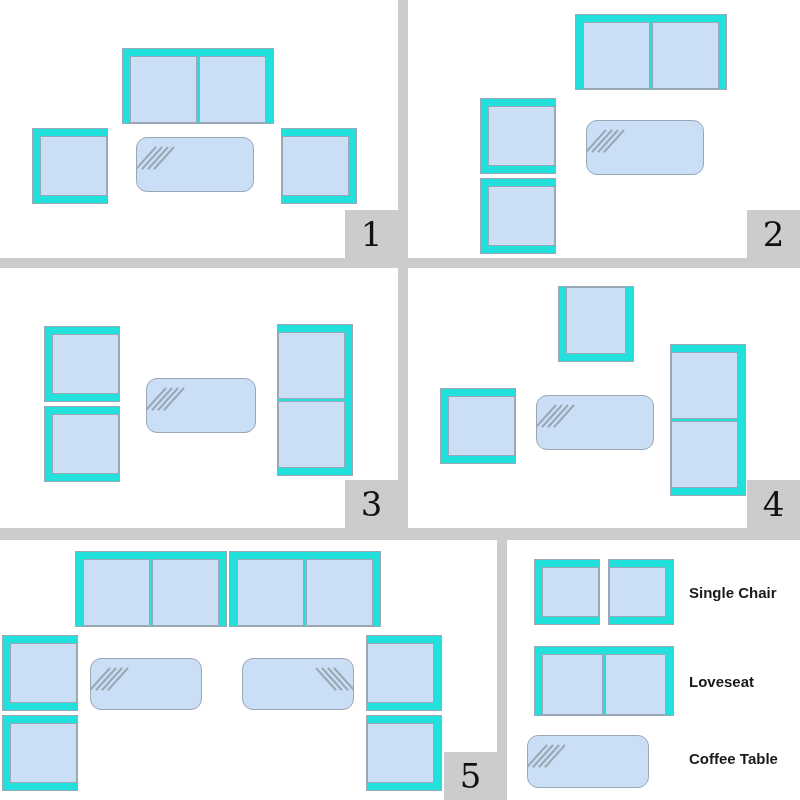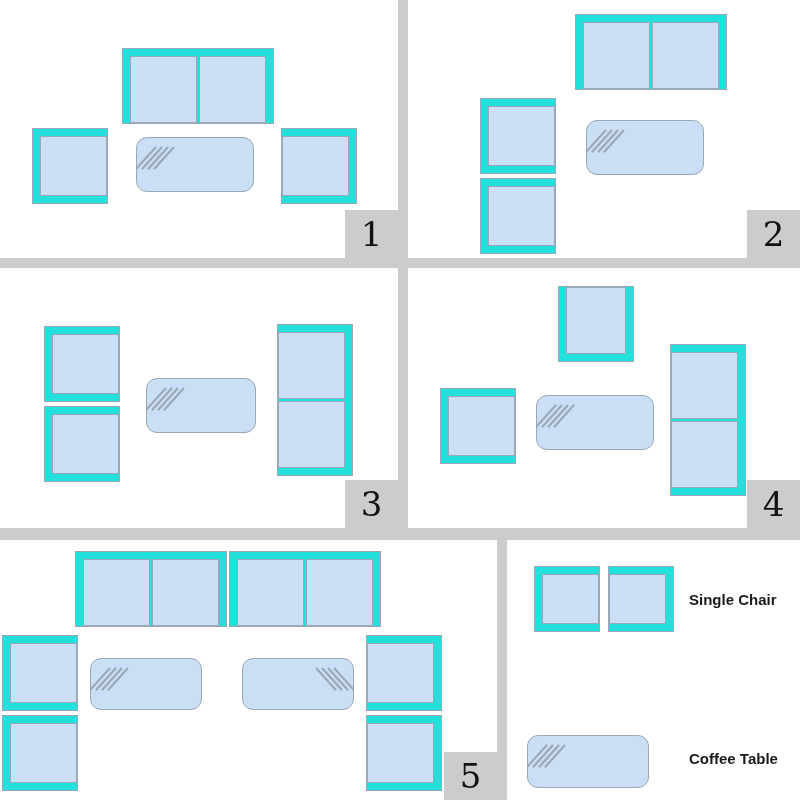--- a/index.html
+++ b/index.html
@@ -241,30 +241,37 @@
         <div class="seat"></div>
       </div>
     </div>
     <div class="badge" style="left:444px;top:752px;width:53px;height:48px;position:fixed;">5</div>
   </div>
 
   <div class="badge" style="left:444px;top:752px;width:53px;height:48px;">5</div>
 
   <div class="panel" style="left:507px;top:540px;width:293px;height:260px;">
 
-    <div class="legend-row" style="left:0px;top:7px;width:265px;height:90px;">
+    <div class="legend-row" style="left:0px;top:0px;width:265px;height:90px;">
       <div class="fur chair face-right" style="left:27px;top:19px;width:66px;height:66px;">
         <div class="seat"></div>
       </div>
       <div class="fur chair face-left" style="left:101px;top:19px;width:66px;height:66px;">
         <div class="seat"></div>
       </div>
       <div class="legend-label" style="left:182px;top:44px;">Single Chair</div>
     </div>
 
+    <div class="legend-row" style="left:0px;top:90px;width:293px;height:90px;">
+      <div class="fur loveseat h face-down" style="left:27px;top:16px;width:140px;height:70px;">
+        <div class="cushion a"></div>
+        <div class="cushion b"></div>
+      </div>
+      <div class="legend-label" style="left:182px;top:43px;">Loveseat</div>
+    </div>
 
     <div class="legend-row" style="left:0px;top:180px;width:249px;height:80px;">
       <div class="fur table hatch-tl" style="left:20px;top:15px;width:122px;height:53px;">
         <div class="hatch">
           <i></i>
             <i></i>
             <i></i>
             <i></i>
         </div>
       </div>

